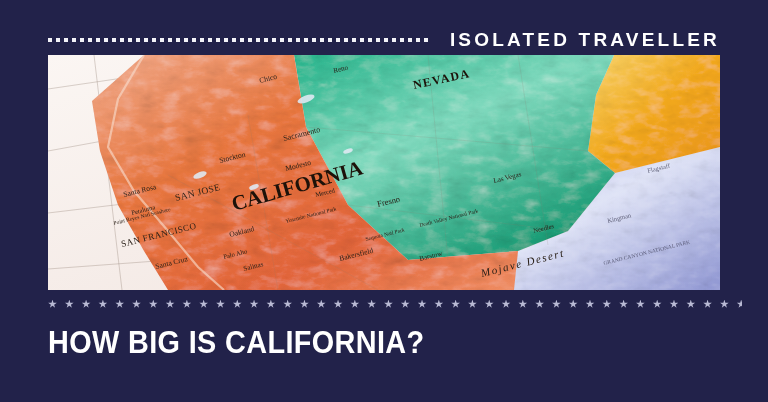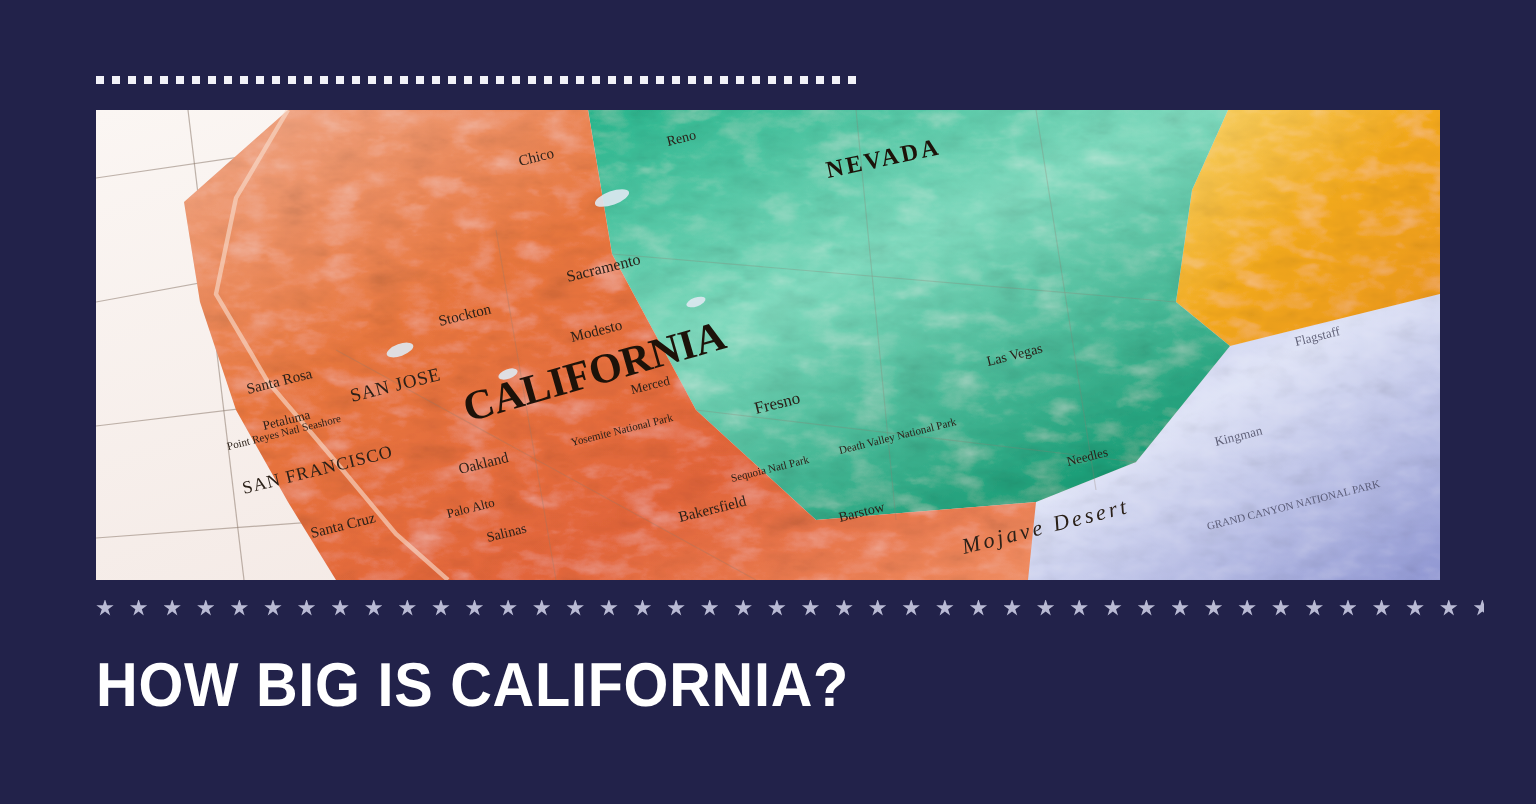--- a/index.html
+++ b/index.html
@@ -146,20 +146,21 @@
       <i style="background: rgb(242, 242, 248);"></i>
       <i style="background: rgb(242, 242, 248);"></i>
       <i style="background: rgb(242, 242, 248);"></i>
       <i style="background: rgb(242, 242, 248);"></i>
       <i style="background: rgb(242, 242, 248);"></i>
       <i style="background: rgb(242, 242, 248);"></i>
       <i style="background: rgb(242, 242, 248);"></i>
       <i style="background: rgb(242, 242, 248);"></i>
     </div>
 
+  <div class="brand">ISOLATED TRAVELLER</div>
 
   <div id="map-wrap">
     <svg id="map-svg" viewBox="0 0 672 235" preserveAspectRatio="none">
       <defs>
         <linearGradient id="gCA" x1="0" y1="0" x2="1" y2="1">
           <stop offset="0%" stop-color="#f0a98a"></stop>
           <stop offset="35%" stop-color="#e8773f"></stop>
           <stop offset="70%" stop-color="#e2653a"></stop>
           <stop offset="100%" stop-color="#ef8d62"></stop>
         </linearGradient>

